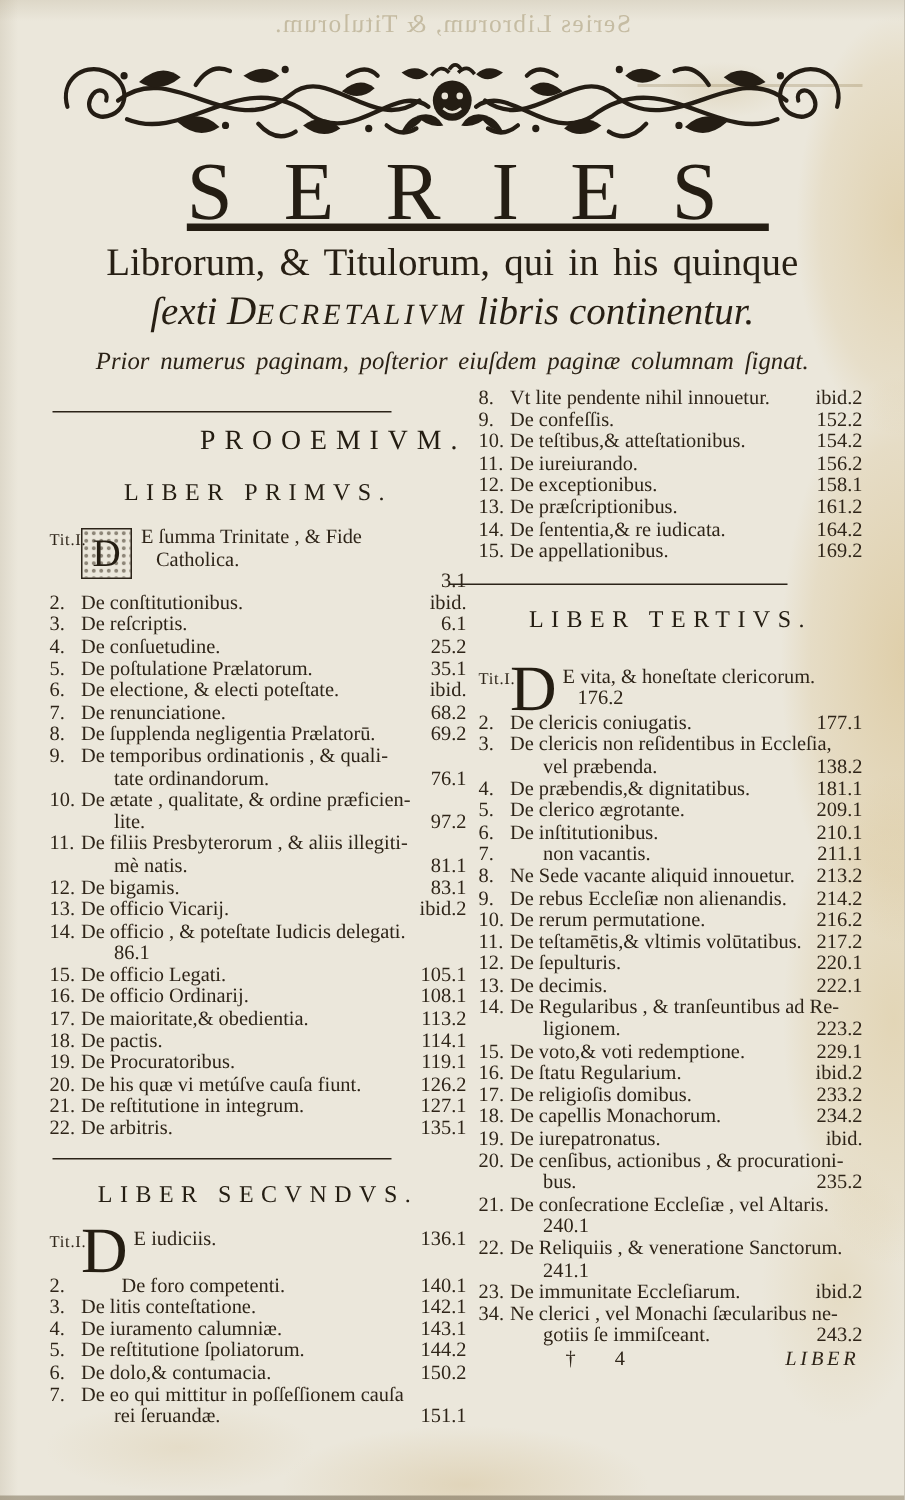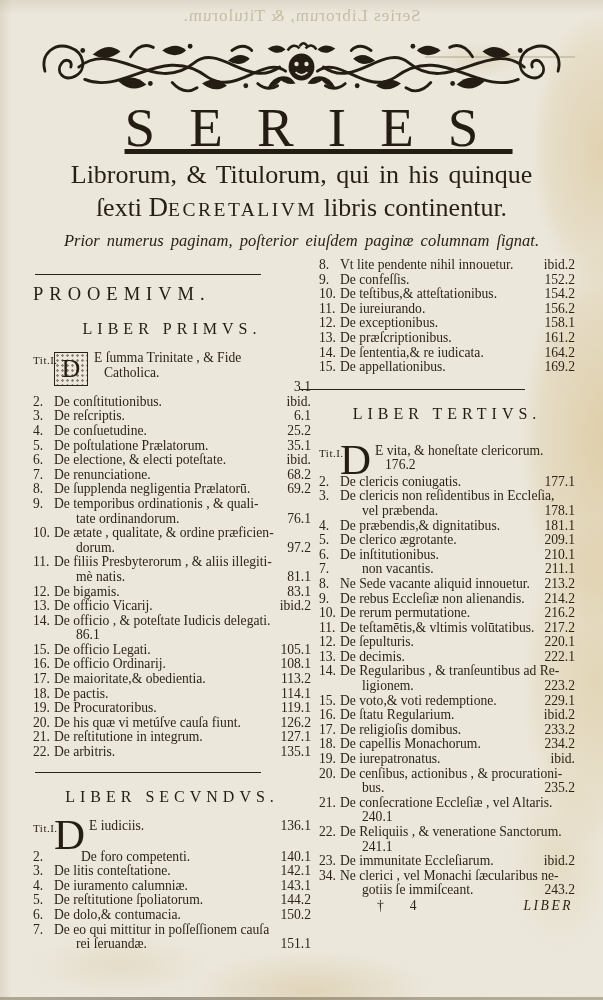--- a/index.html
+++ b/index.html
@@ -33,34 +33,34 @@
   .title{
     position:absolute; top:96px; left:0; width:100%; text-align:center;
     font-size:55px; letter-spacing:.62em; text-indent:.62em; color:#241d13;text-decoration:underline;
   }
   .subtitle1{
     position:absolute; top:160px; left:0; width:100%; text-align:center;
     font-size:26px; word-spacing:3px; color:#271f14;
   }
   .subtitle2{
     position:absolute; top:192px; left:0; width:100%; text-align:center;
-    font-size:26px; color:#271f14;
+    font-size:26px; color:#271f14;font-style:italic;
   }
   .caps-init{font-size:27px;}
   .caps-rest{font-size:19.5px; letter-spacing:2.5px;}
   .motto{
     position:absolute; top:231px; left:0; width:100%; text-align:center;
     font-style:italic; font-size:16.5px; word-spacing:3px; color:#2b2216;
   }
   .col{position:absolute; font-size:13.6px; line-height:14.6px;}
   .col-left{left:33px; top:262px; width:278px;}
   .col-right{left:319px; top:258px; width:256px;}
   .rule{border-top:1.7px solid #2b2318; width:226px; margin:12px 0 0 2px;}
   .col-right .rule{margin-left:-20px; margin-top:14px;}
-  .h-roman{font-size:18.5px; letter-spacing:6px; text-align:left; margin:8px 0 0 0; line-height:22px; color:#241d12;}
+  .h-roman{font-size:18.5px; letter-spacing:6px; text-align:right; margin:8px 0 0 0; line-height:22px; color:#241d12;}
   .h-italic{font-size:16px; letter-spacing:5px; text-align:center; margin:14px 0 12px 0; line-height:20px; color:#241d12;}
   .col-right .h-italic{margin-bottom:20px;}
   .row{display:flex; align-items:flex-start;}
   .num{width:21px; flex:none; white-space:nowrap;}
   .num.tit{font-size:11px; letter-spacing:.5px; padding-top:2px;}
   .content{flex:1; min-width:0;}
   .line{display:flex;}
   .line .t{white-space:nowrap;}
   .line .ref{margin-left:auto; padding-left:3px; white-space:nowrap;}
   .line.cont{padding-left:22px;}
@@ -223,21 +223,21 @@
           </div>
         </div>
       </div>
       <div class="row">
         <span class="num">10.</span>
         <div class="content">
           <div class="line">
             <span class="t">De ætate , qualitate, &amp; ordine præficien-</span>
           </div>
           <div class="line cont">
-            <span class="t">dorum.</span>
+            <span class="t">lite.</span>
             <span class="ref">97.2</span>
           </div>
         </div>
       </div>
       <div class="row">
         <span class="num">11.</span>
         <div class="content">
           <div class="line">
             <span class="t">De filiis Presbyterorum , &amp; aliis illegiti-</span>
           </div>
@@ -517,21 +517,21 @@
           </div>
         </div>
         <div class="row">
           <span class="num">3.</span>
           <div class="content">
             <div class="line">
               <span class="t">De clericis non reſidentibus in Eccleſia,</span>
             </div>
             <div class="line cont">
               <span class="t">vel præbenda.</span>
-              <span class="ref">178.1</span>
+              <span class="ref">138.2</span>
             </div>
           </div>
         </div>
         <div class="row">
           <span class="num">4.</span>
           <div class="content">
             <div class="line">
               <span class="t">De præbendis,&amp; dignitatibus.</span>
               <span class="ref">181.1</span>
             </div>

